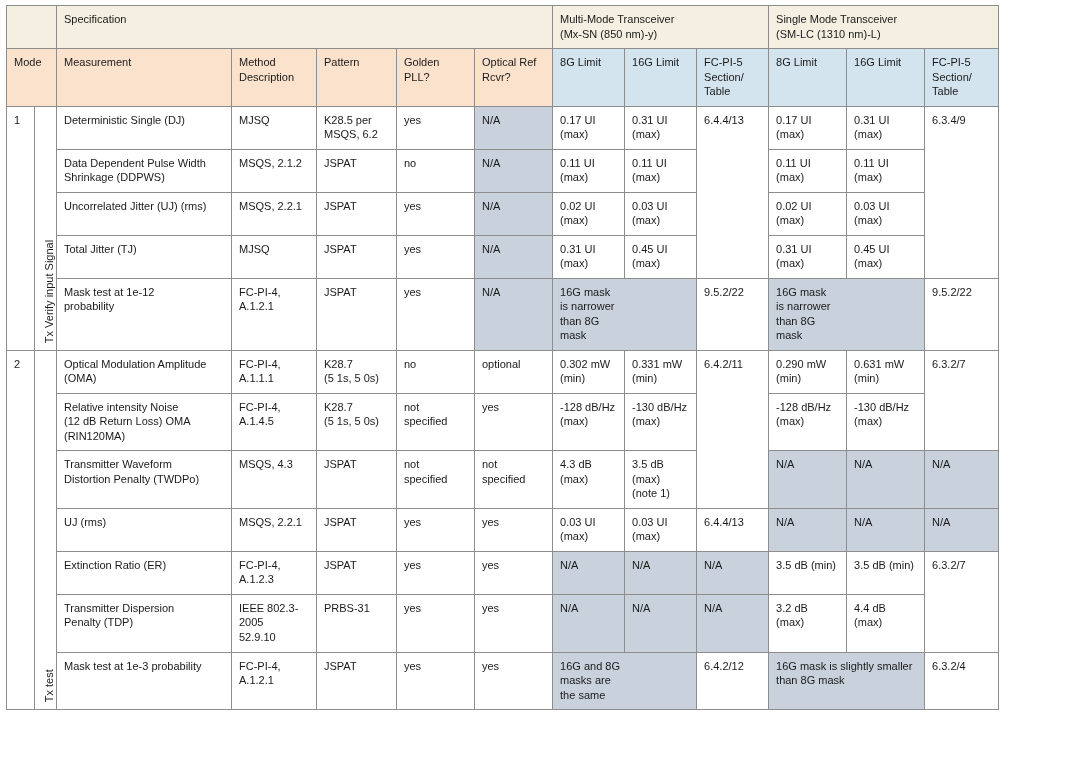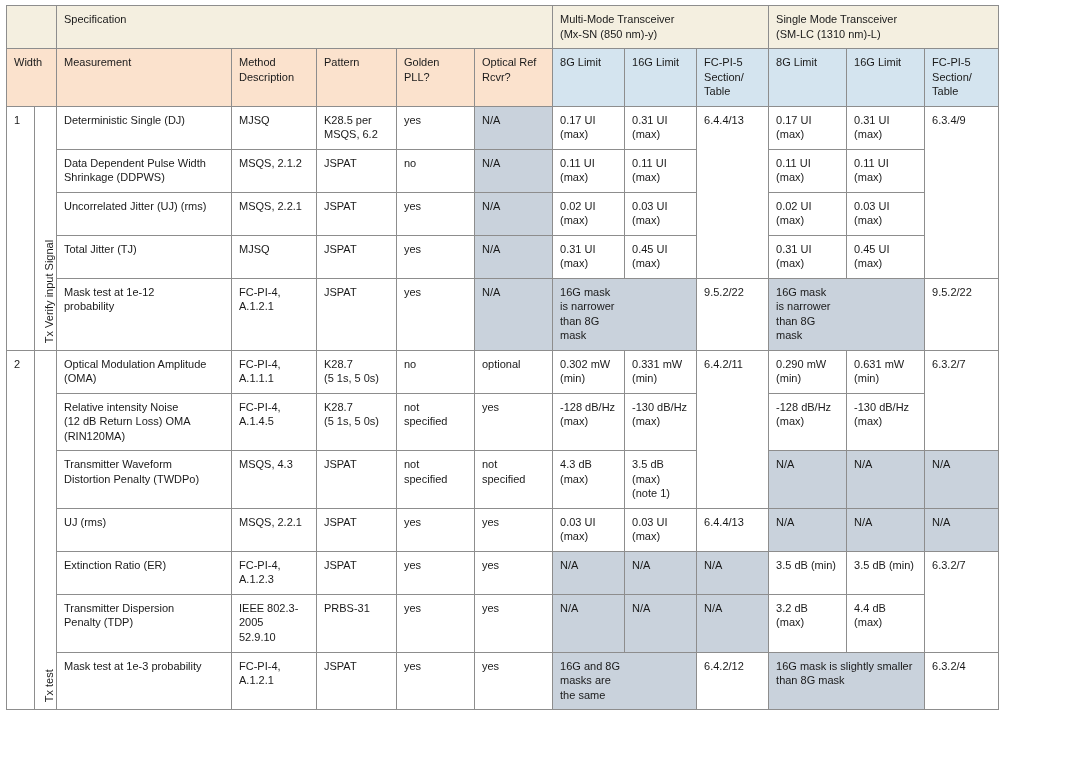--- a/index.html
+++ b/index.html
@@ -102,21 +102,21 @@
       <span>Multi-Mode Transceiver</span><br>
       <span>(Mx-SN (850 nm)-y)</span>
     </td>
     <td class="hdr-cream group-title" colspan="3">
       <span>Single Mode Transceiver</span><br>
       <span>(SM-LC (1310 nm)-L)</span>
     </td>
   </tr>
 
   <tr>
-          <td class="hdr-peach colhdr" colspan="2">Width</td>
+          <td class="hdr-peach colhdr" colspan="2">Mode</td>
     <td class="hdr-peach colhdr">Measurement</td>
     <td class="hdr-peach colhdr">
       <span>Method</span><br>
       <span>Description</span>
     </td>
     <td class="hdr-peach colhdr">Pattern</td>
     <td class="hdr-peach colhdr">Golden PLL?</td>
     <td class="hdr-peach colhdr">
       <span>Optical Ref</span><br>
       <span>Rcvr?</span>

